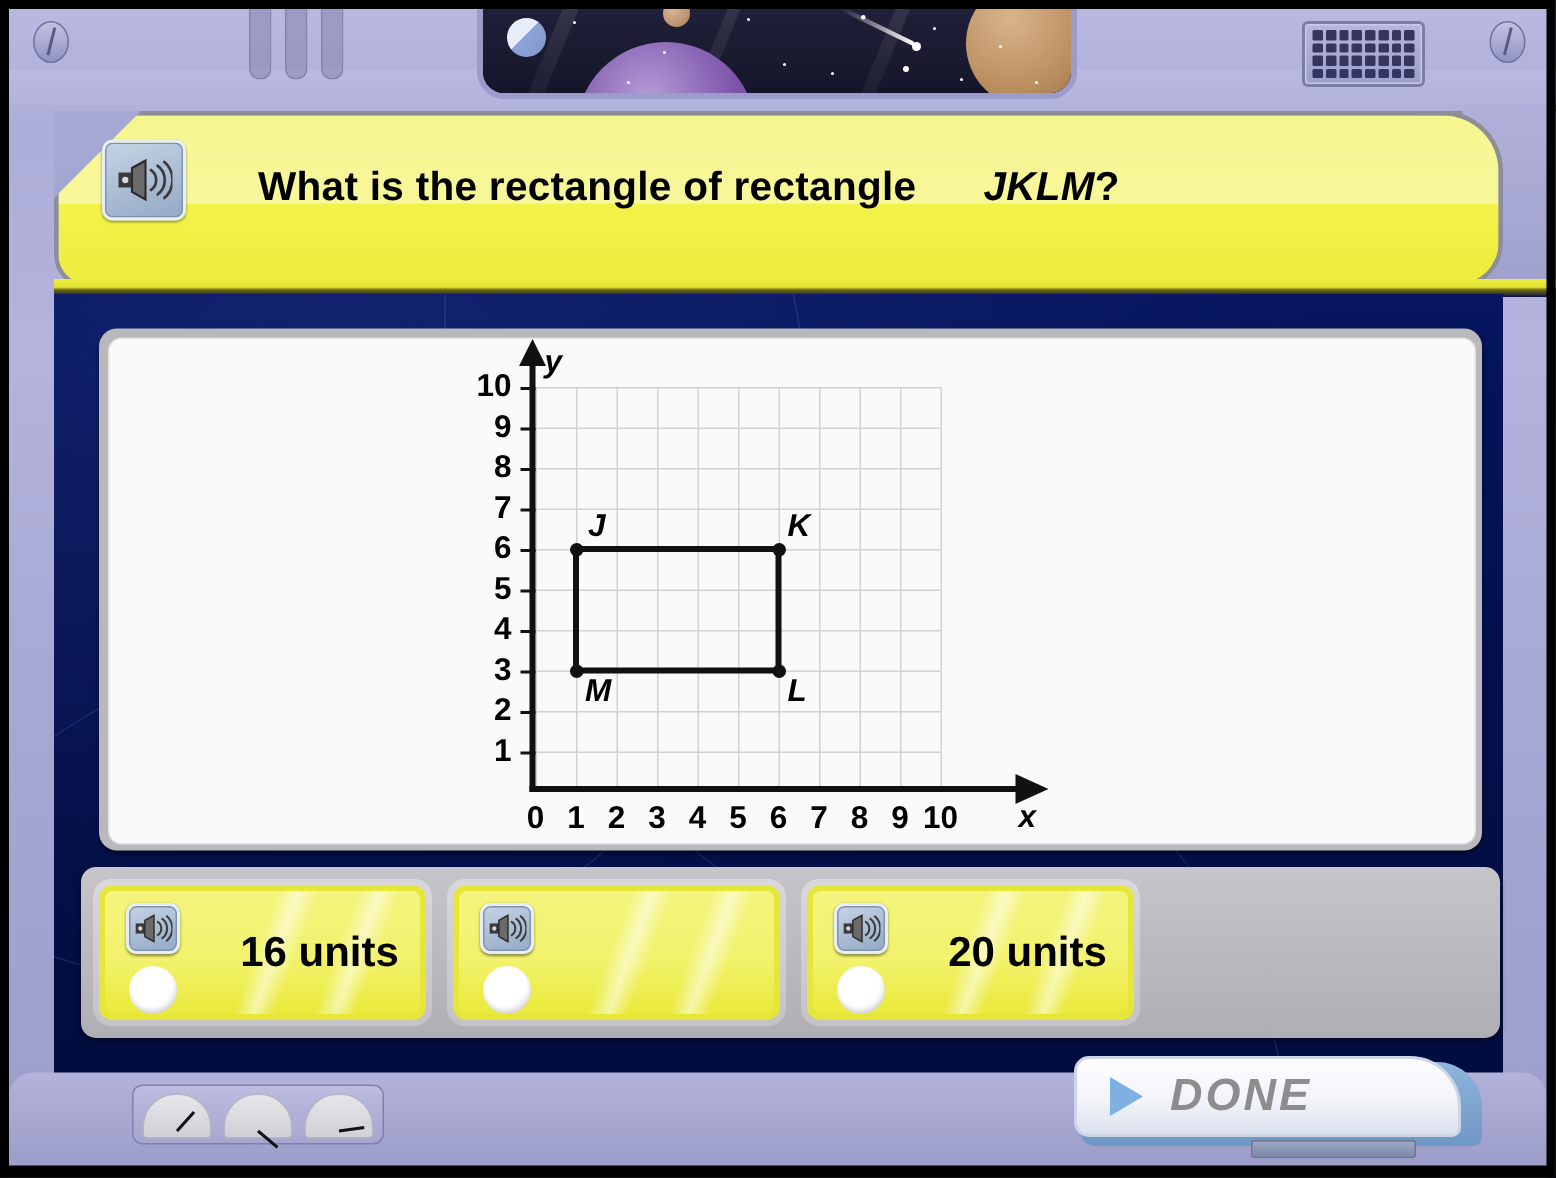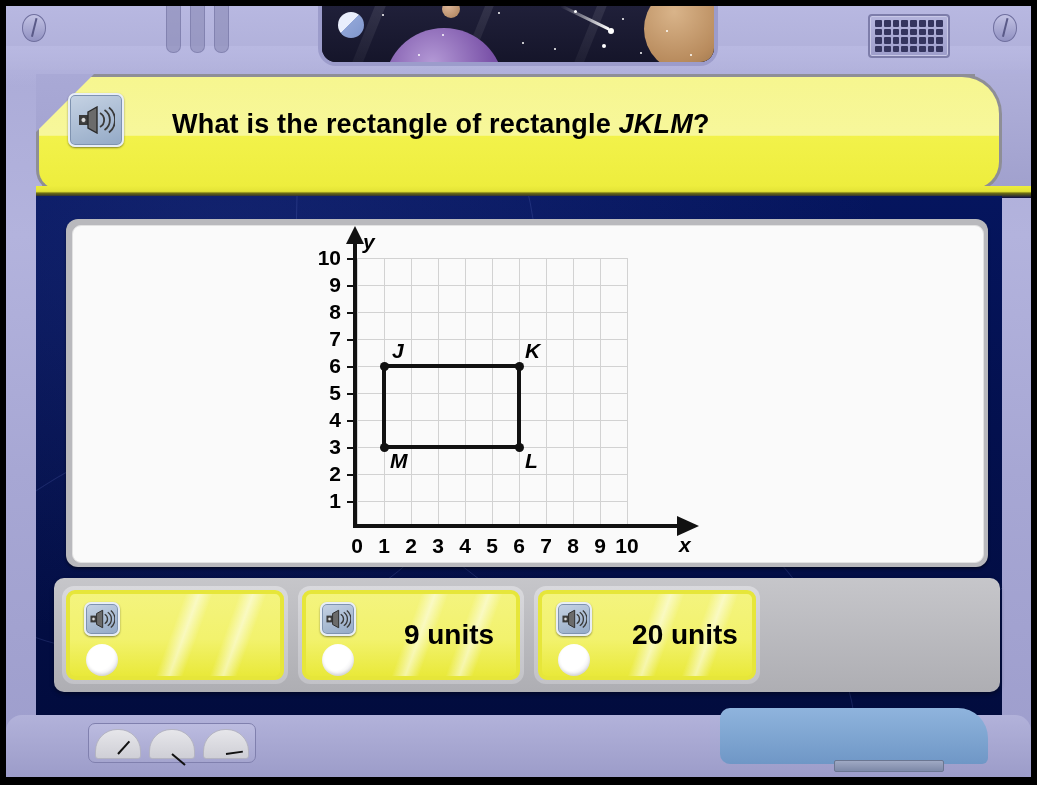--- a/index.html
+++ b/index.html
@@ -78,21 +78,21 @@
 
   .q-speaker{position:absolute;left:68px;top:93px;width:56px;height:54px;}
   .spk-box{width:100%;height:100%;border-radius:7px;box-sizing:border-box;
     background:linear-gradient(160deg,#c6d3e4,#93a9c6);
     border:2px solid #e8eef6;box-shadow:0 1px 2px rgba(0,0,0,.45),inset 0 0 0 1px #7f93b0;}
   .spk-glyph{position:absolute;left:50%;top:50%;transform:translate(-50%,-50%);}
 
   .q-text{position:absolute;left:172px;top:100px;width:790px;height:48px;
     font-size:27px;font-weight:bold;color:#000;letter-spacing:.2px;line-height:48px;
     white-space:nowrap;}
-  .q-text i{font-style:italic;}
+  .q-text i{font-style:italic;margin-left:37px;}
 
   
   .screen{position:absolute;left:36px;top:196px;width:966px;height:520px;
     background:linear-gradient(180deg,#05155e 0%,#03104e 45%,#020c3e 100%);overflow:hidden;}
   .screen-glow{position:absolute;left:0;top:0;width:966px;height:520px;
     background:radial-gradient(ellipse at 20% 10%,rgba(90,110,200,.16),rgba(0,0,0,0) 60%);}
   .screen-arc{position:absolute;border:1px solid rgba(120,140,220,.18);border-radius:50%;}
 
   
   .panel-outer{position:absolute;left:66px;top:219px;width:922px;height:348px;
@@ -374,41 +374,41 @@
               <rect x="2" y="9" width="9" height="10" fill="#3a3a3a"></rect>
               <circle cx="6.5" cy="14" r="2.6" fill="#d8d8d8" stroke="#3a3a3a" stroke-width="1"></circle>
               <path d="M11 6 L20 1 L20 27 L11 22 Z" fill="#6b6b6b" stroke="#2b2b2b" stroke-width="1.4"></path>
               <path d="M23 7 A8 8 0 0 1 23 21" fill="none" stroke="#3a3a3a" stroke-width="2"></path>
               <path d="M27.5 4 A12 12 0 0 1 27.5 24" fill="none" stroke="#3a3a3a" stroke-width="2"></path>
               <path d="M32 1.5 A16 16 0 0 1 32 26.5" fill="none" stroke="#3a3a3a" stroke-width="2"></path>
             </svg>
           </div>
         </div>
         <div class="ans-radio"></div>
+        <div class="ans-text">16 units</div>
       </div>
     </div>
 
     <div class="ans-btn">
       <div class="ans-face">
         <div class="ans-shine" style="left:96px;"></div>
         <div class="ans-shine" style="left:150px;"></div>
         <div class="ans-spk">
           <div class="spk-box">
             <svg class="spk-glyph" width="26" height="19" viewBox="0 0 38 28">
               <rect x="2" y="9" width="9" height="10" fill="#3a3a3a"></rect>
               <circle cx="6.5" cy="14" r="2.6" fill="#d8d8d8" stroke="#3a3a3a" stroke-width="1"></circle>
               <path d="M11 6 L20 1 L20 27 L11 22 Z" fill="#6b6b6b" stroke="#2b2b2b" stroke-width="1.4"></path>
               <path d="M23 7 A8 8 0 0 1 23 21" fill="none" stroke="#3a3a3a" stroke-width="2"></path>
               <path d="M27.5 4 A12 12 0 0 1 27.5 24" fill="none" stroke="#3a3a3a" stroke-width="2"></path>
               <path d="M32 1.5 A16 16 0 0 1 32 26.5" fill="none" stroke="#3a3a3a" stroke-width="2"></path>
             </svg>
           </div>
         </div>
         <div class="ans-radio"></div>
-        <div class="ans-text">9 units</div>
       </div>
     </div>
 
     <div class="ans-btn">
       <div class="ans-face">
         <div class="ans-shine" style="left:96px;"></div>
         <div class="ans-shine" style="left:150px;"></div>
         <div class="ans-spk">
           <div class="spk-box">
             <svg class="spk-glyph" width="26" height="19" viewBox="0 0 38 28">
@@ -438,20 +438,24 @@
       <div class="needle" style="transform:rotate(40deg);"></div>
     </div>
     <div class="gauge" style="left:114px;">
       <div class="needle" style="transform:rotate(-8deg);"></div>
     </div>
   </div>
 
   <div class="done-wrap">
     <div class="done-shadow"></div>
     <div class="done-tab"></div>
+    <div class="done-btn">
+      <div class="done-arrow"></div>
+      <div class="done-label">DONE</div>
+    </div>
   </div>
 
   <div class="frame-top-black"></div>
   <div class="frame-bot-black"></div>
   <div class="frame-left-black"></div>
   <div class="frame-right-black"></div>
 
 </div>
 
 </body></html>

